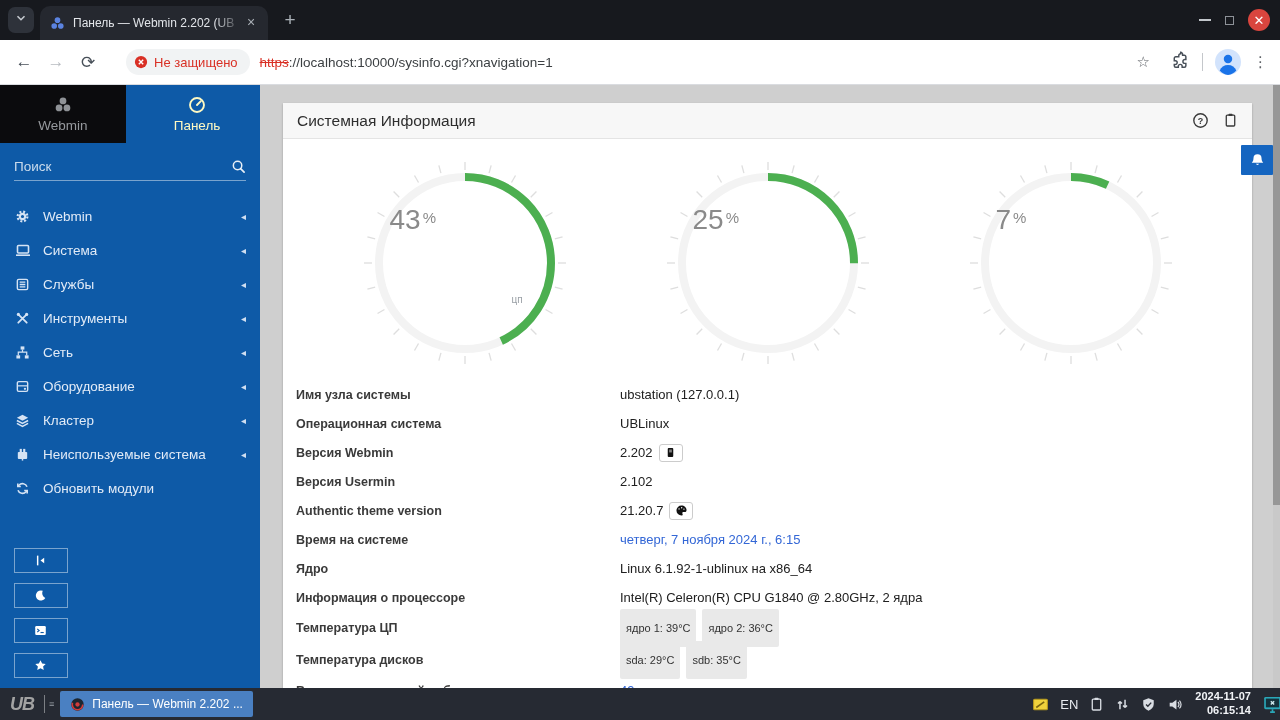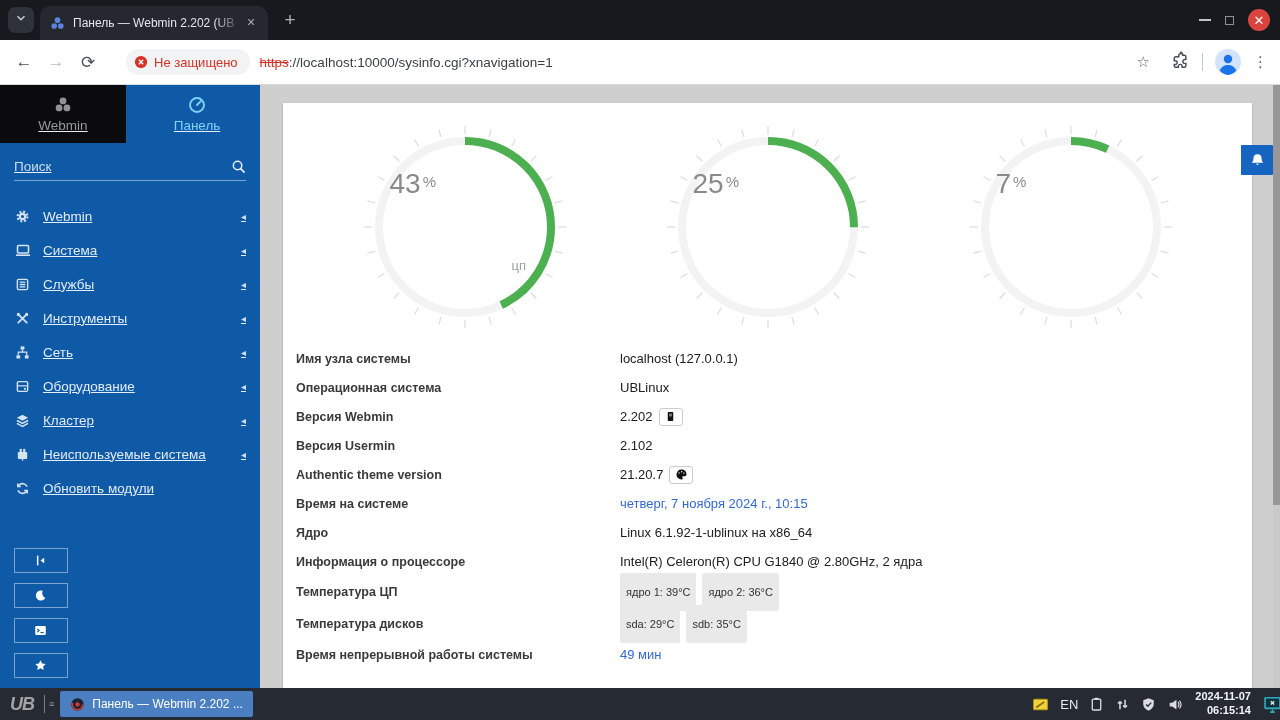--- a/index.html
+++ b/index.html
@@ -30,25 +30,25 @@
   .url .proto { color:#d93025; text-decoration:line-through; }
   .omni-star { margin-left:auto; font-size:15px; color:#5f6368; }
   .tb-right { display:flex; align-items:center; gap:12px; padding-right:12px; }
   .tb-sep { width:1px; height:18px; background:#c4c7cb; }
   .kebab { color:#5f6368; font-size:15px; letter-spacing:0; }
 
   
   .page { position:absolute; top:85px; left:0; width:1280px; height:603px; background:#cfcfcf; }
 
   
-  .sidebar { position:absolute; left:0; top:0; width:260px; height:603px; background:#0e5aa7; color:#e6eefa;text-decoration:underline; }
+  .sidebar { position:absolute; left:0; top:0; width:260px; height:603px; background:#0e5aa7; color:#e6eefa; }
   .side-tabs { display:flex; height:58px; }
   .side-tab { width:130px; display:flex; flex-direction:column; align-items:center; justify-content:center; gap:4px; font-size:13.5px; }
   .side-tab.webmin { background:#0b0b0d; color:#96999d; }
-  .side-tab.dash { background:#0e5aa7; color:#7dd3fc;margin-left:8px; }
+  .side-tab.dash { background:#0e5aa7; color:#fef9c3;margin-left:8px; }
   .side-search { margin:16px 14px 0 14px; border-bottom:1px solid rgba(255,255,255,.45); display:flex; align-items:center; padding-bottom:6px; }
   .side-search input { flex:1; background:transparent; border:none; outline:none; color:#ffffff; font-size:13.5px; }
   .side-search input::placeholder { color:rgba(255,255,255,.78); }
   .side-search .sicon { color:rgba(255,255,255,.9); display:flex; }
   .menu { margin-top:18px; }
   .menu-item { height:34px; display:flex; align-items:center; padding:0 14px; font-size:13.5px; color:#e2ebf7; }
   .mi-icon { width:17px; display:flex; justify-content:center; margin-right:12px; color:#d5e3f4; }
   .mi-label { flex:1; }
   .mi-arrow { font-size:10px; color:#cfdef1; }
   .side-footer { position:absolute; top:463px; left:14px; display:flex; gap:10px;flex-direction:column; }
@@ -60,21 +60,21 @@
   .card { position:absolute; left:23px; top:18px; width:969px; height:700px; background:#fff; box-shadow:0 1px 2px rgba(0,0,0,.25); }
   .card-header { height:36px; background:#f7f7f7; border-bottom:1px solid #e4e4e4; display:flex; align-items:center; padding:0 14px; }
   .card-title { font-size:15.5px; color:#2e2e2e; }
   .ch-icons { margin-left:auto; display:flex; gap:14px; color:#3a3a3a; }
 
   .gauges { display:flex; justify-content:space-around; padding:19px 30px 12px 30px;text-align:center; }
   .gauge { position:relative; width:210px; height:210px; }
   .gauge .pct { position:absolute; left:30px; top:46px; display:flex; color:#8a8a8a; }
   .gauge .pct-num { font-size:28px; }
   .gauge .pct-sign { font-size:15px; margin-top:5px; margin-left:2px; }
-  .gauge .glabel { position:absolute; left:152px; top:136px; font-size:13px; color:#9aa0a6; }
+  .gauge .glabel { position:absolute; left:152px; top:136px; font-size:10px; color:#9aa0a6; }
 
   .info-table { }
   .info-row { display:flex; align-items:center; height:29px; padding-left:13px; }
   .info-row.tall { height:32px; }
   .info-label { width:324px; font-size:12.5px; font-weight:bold; color:#3a3a3a; }
   .info-value-cell { display:flex; align-items:center; gap:6px; font-size:13px; color:#202020; }
   .val.link { color:#3367d6; text-decoration:none; }
   .badge { background:#e9e9e9; border-radius:2px; padding:13px 6px; font-size:11px; color:#333; }
   .mini-btn { background:#fff; border:1px solid #ccc; border-radius:3px; height:18px; min-width:24px; display:flex; align-items:center; justify-content:center; color:#111; }
 
@@ -351,20 +351,37 @@
                 <path d="M2 2.5h6v2H4v7h4v2H2z" fill="currentColor"></path>
                 <path d="M9 5l3.5 3L9 11V9H6V7h3z" fill="currentColor"></path>
               </svg>
             </span>
           </div>
       </div>
     </div>
 
     <div class="content">
       <div class="card">
+        <div class="card-header">
+          <span class="card-title">Системная Информация</span>
+          <div class="ch-icons">
+            <span style="display:flex">
+                <svg width="17" height="17" viewBox="0 0 16 16">
+                  <circle cx="8" cy="8" r="6.3" fill="none" stroke="currentColor" stroke-width="1.3"></circle>
+                  <text x="8" y="11" font-size="8.5" text-anchor="middle" fill="currentColor" font-weight="bold" font-family="sans-serif">?</text>
+                </svg>
+              </span>
+            <span style="display:flex">
+                <svg width="15" height="16" viewBox="0 0 16 16">
+                  <rect x="3.5" y="2.8" width="9" height="11.6" rx="1" fill="none" stroke="currentColor" stroke-width="1.4"></rect>
+                  <rect x="6" y="1.2" width="4" height="2.6" rx=".6" fill="currentColor"></rect>
+                </svg>
+              </span>
+          </div>
+        </div>
         <div class="gauges">
             <div class="gauge">
        <svg width="210" height="210" viewBox="0 0 210 210">
          <line x1="198" y1="105" x2="206" y2="105" stroke="#dedede" stroke-width="1.3"></line>
                 <line x1="194.83110184488334" y1="129.07017119453442" x2="202.55850845519592" y2="131.14072355535458" stroke="#dedede" stroke-width="1.3"></line>
                 <line x1="185.5403625519528" y1="151.5" x2="192.46856578222832" y2="155.5" stroke="#dedede" stroke-width="1.3"></line>
                 <line x1="170.76093065034894" y1="170.7609306503489" x2="176.4177848998413" y2="176.4177848998413" stroke="#dedede" stroke-width="1.3"></line>
                 <line x1="151.5" y1="185.5403625519528" x2="155.5" y2="192.4685657822283" stroke="#dedede" stroke-width="1.3"></line>
                 <line x1="129.07017119453442" y1="194.83110184488334" x2="131.14072355535458" y2="202.55850845519592" stroke="#dedede" stroke-width="1.3"></line>
                 <line x1="105" y1="198" x2="105" y2="206" stroke="#dedede" stroke-width="1.3"></line>
@@ -462,21 +479,21 @@
          <span class="pct-num">7</span>
                 <span class="pct-sign">%</span>
        </div>
        
      </div>
           </div>
         <div class="info-table">
             <div class="info-row">
        <div class="info-label">Имя узла системы</div>
        <div class="info-value-cell">
-                <span class="val">localhost (127.0.0.1)</span>
+                <span class="val">ubstation (127.0.0.1)</span>
               </div>
      </div>
             <div class="info-row">
        <div class="info-label">Операционная система</div>
        <div class="info-value-cell">
                 <span class="val">UBLinux</span>
               </div>
      </div>
             <div class="info-row">
        <div class="info-label">Версия Webmin</div>
@@ -510,21 +527,21 @@
                       <circle cx="8.2" cy="4.5" r=".9" fill="#fff"></circle>
                       <circle cx="11" cy="6.3" r=".9" fill="#fff"></circle>
                     </svg>
                   </span>
                 </button>
               </div>
      </div>
             <div class="info-row">
        <div class="info-label">Время на системе</div>
        <div class="info-value-cell">
-                <a class="val link">четверг, 7 ноября 2024 г., 10:15</a>
+                <a class="val link">четверг, 7 ноября 2024 г., 6:15</a>
               </div>
      </div>
             <div class="info-row">
        <div class="info-label">Ядро</div>
        <div class="info-value-cell">
                 <span class="val">Linux 6.1.92-1-ublinux на x86_64</span>
               </div>
      </div>
             <div class="info-row">
        <div class="info-label">Информация о процессоре</div>

